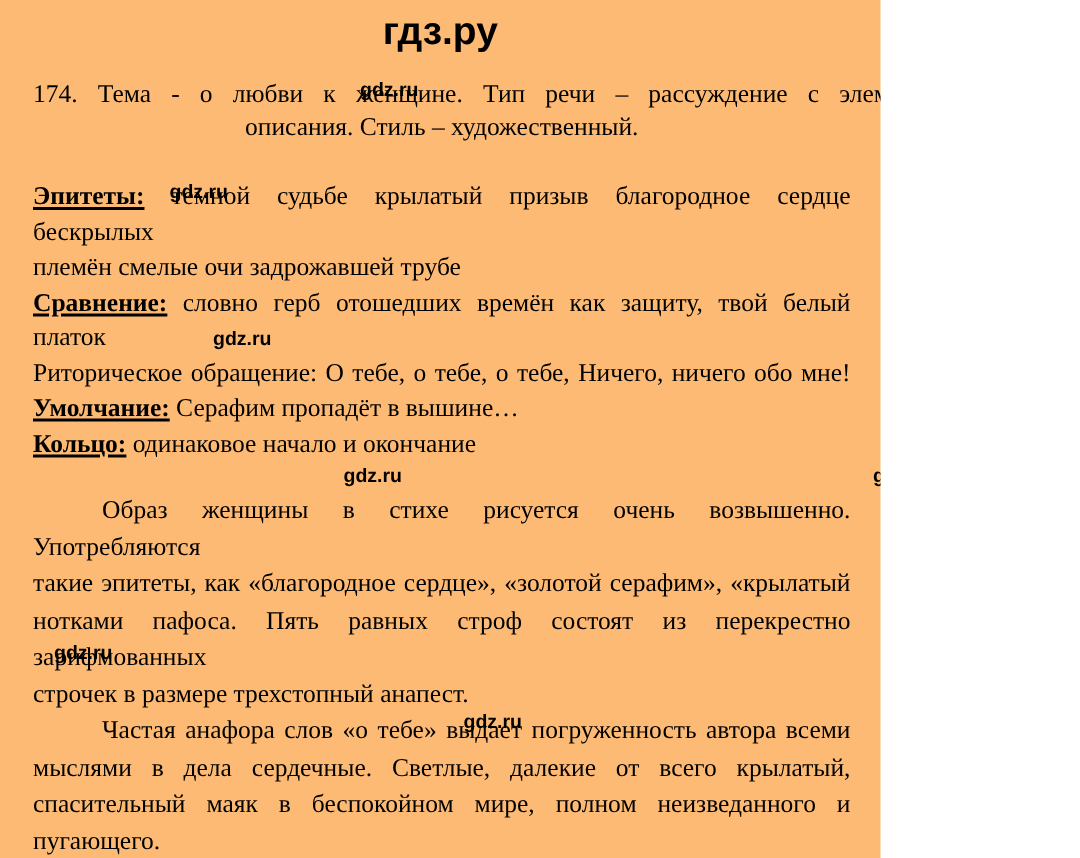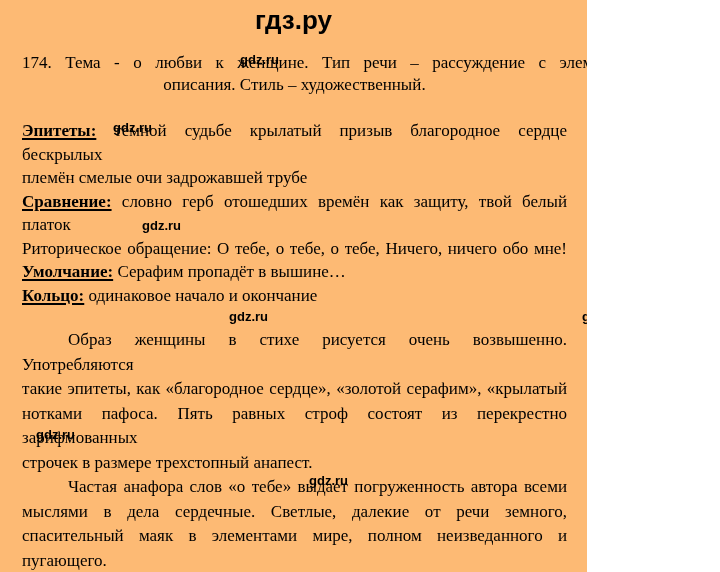--- a/index.html
+++ b/index.html
@@ -91,22 +91,22 @@
 
     <div class="essay p1">
       <div class="line indent jl">Образ женщины в стихе рисуется очень возвышенно. Употребляются</div>
       <div class="line jl">такие эпитеты, как «благородное сердце», «золотой серафим», «крылатый</div>
       <div class="line jl">нотками пафоса. Пять равных строф состоят из перекрестно зарифмованных</div>
       <div class="line">строчек в размере трехстопный анапест.</div>
     </div>
 
     <div class="essay p2">
       <div class="line indent jl">Частая анафора слов «о тебе» выдает погруженность автора всеми</div>
-      <div class="line jl">мыслями в дела сердечные. Светлые, далекие от речи земного,</div>
-      <div class="line jl">спасительный маяк в элементами мире, полном неизведанного и</div>
+      <div class="line jl">мыслями в дела сердечные. Светлые, далекие от всего крылатый,</div>
+      <div class="line jl">спасительный маяк в беспокойном мире, полном неизведанного и</div>
       <div class="line">пугающего.</div>
     </div>
 
   </div>
 
   <div class="footer-logo">gdz.ru</div>
 
   <div class="wm-layer">
       <span class="wm" style="left: 240px; top: 53px;">gdz.ru</span>
       <span class="wm" style="left: 113px; top: 121px;">gdz.ru</span>

